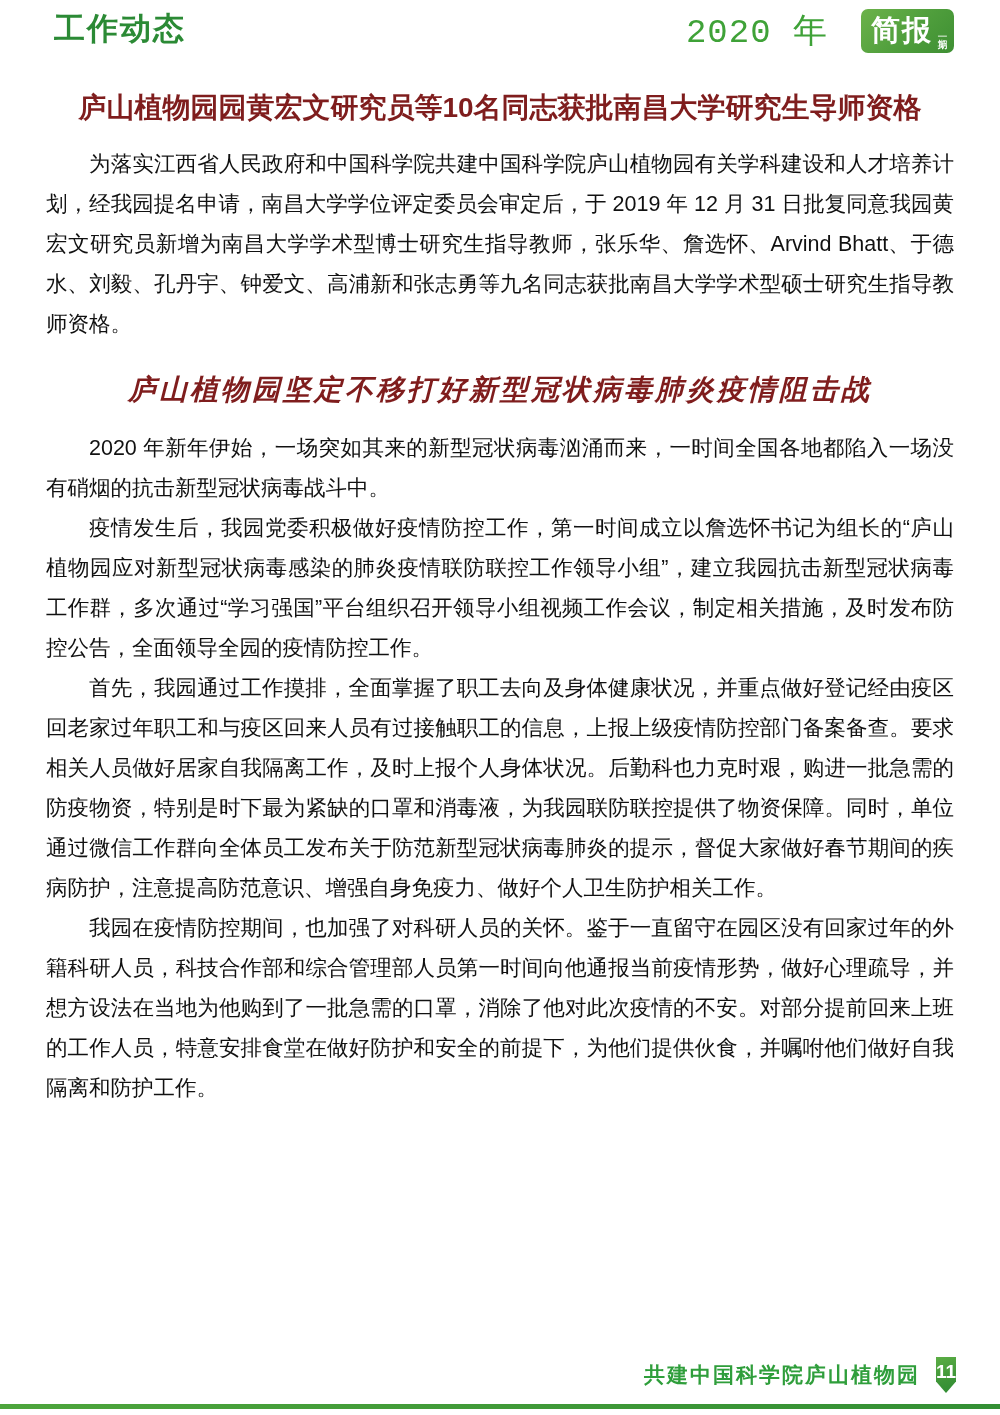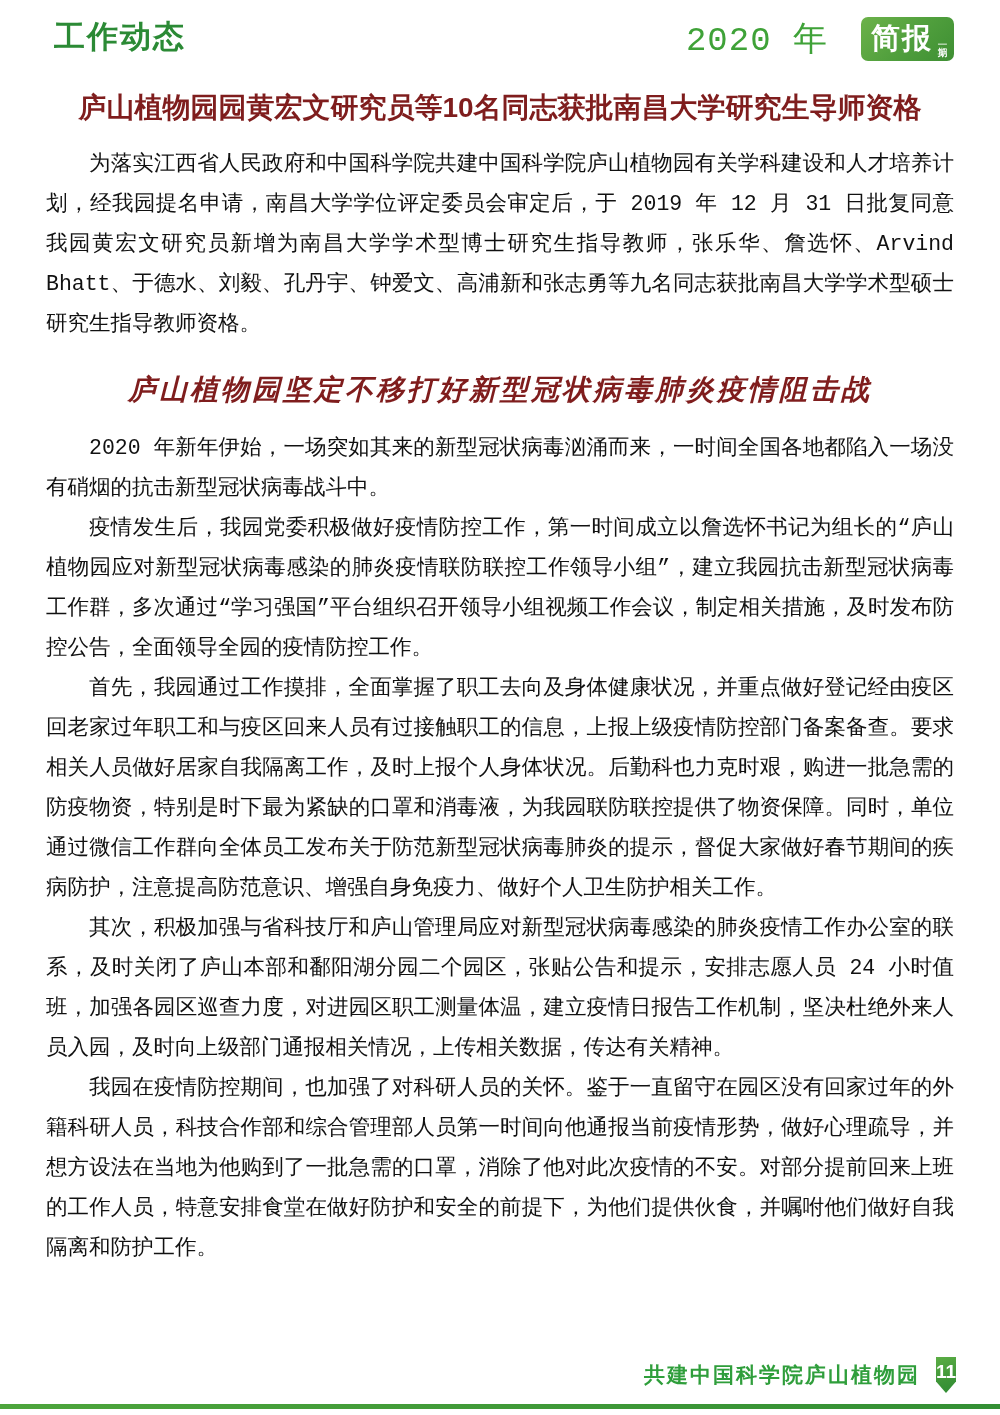--- a/index.html
+++ b/index.html
@@ -9,21 +9,21 @@
     font-family:"Liberation Serif","DejaVu Serif",serif;
     color:#1a1a1a;
     position:relative;
     overflow:hidden;
   }
   .page { position:relative; width:100%; height:100%; padding:0 46px; }
 
   
   .masthead {
     display:flex; justify-content:space-between; align-items:flex-start;
-    padding-top:16px; height:52px;
+    padding-top:8px; height:52px;
   }
   .section-title {
     font-family:"Liberation Serif","DejaVu Serif",serif;
     font-weight:bold; font-size:31px; color:#2b8a35;
     letter-spacing:2px; padding-left:8px;
   }
   .masthead-right { display:flex; align-items:center; gap:14px; }
   .year {
     font-family:Liberation Mono, monospace;
     font-size:34px; color:#3fa238; letter-spacing:1px;
@@ -48,21 +48,21 @@
   .article-title {
     font-family:"Liberation Sans","DejaVu Sans",sans-serif;
     font-weight:bold; color:#7f1d1d;
     text-align:center; font-size:28px; line-height:40px;
   }
   .article-title.first { margin-top:36px; }
   .article-title.second { margin-top:26px; letter-spacing:3px;font-style:italic; }
 
   
   .body-text {
-    font-family:Liberation Mono, monospace;
+    font-family:Liberation Sans, sans-serif;
     font-size:21.5px; line-height:40px; color:#111111;
     text-align:justify; text-indent:2em;
   }
   .article1-body { margin-top:16px; }
   .article2-body { margin-top:18px; }
 
   
   .footer {
     position:absolute; right:44px; bottom:22px;
     display:flex; align-items:center; gap:16px;
@@ -104,21 +104,20 @@
   <h1 class="article-title first">庐山植物园园黄宏文研究员等10名同志获批南昌大学研究生导师资格</h1>
   <div class="article1-body">
     <p class="body-text">为落实江西省人民政府和中国科学院共建中国科学院庐山植物园有关学科建设和人才培养计划，经我园提名申请，南昌大学学位评定委员会审定后，于 2019 年 12 月 31 日批复同意我园黄宏文研究员新增为南昌大学学术型博士研究生指导教师，张乐华、詹选怀、Arvind Bhatt、于德水、刘毅、孔丹宇、钟爱文、高浦新和张志勇等九名同志获批南昌大学学术型硕士研究生指导教师资格。</p>
   </div>
 
   <h1 class="article-title second">庐山植物园坚定不移打好新型冠状病毒肺炎疫情阻击战</h1>
   <div class="article2-body">
     <p class="body-text">2020 年新年伊始，一场突如其来的新型冠状病毒汹涌而来，一时间全国各地都陷入一场没有硝烟的抗击新型冠状病毒战斗中。</p>
     <p class="body-text">疫情发生后，我园党委积极做好疫情防控工作，第一时间成立以詹选怀书记为组长的“庐山植物园应对新型冠状病毒感染的肺炎疫情联防联控工作领导小组”，建立我园抗击新型冠状病毒工作群，多次通过“学习强国”平台组织召开领导小组视频工作会议，制定相关措施，及时发布防控公告，全面领导全园的疫情防控工作。</p>
     <p class="body-text">首先，我园通过工作摸排，全面掌握了职工去向及身体健康状况，并重点做好登记经由疫区回老家过年职工和与疫区回来人员有过接触职工的信息，上报上级疫情防控部门备案备查。要求相关人员做好居家自我隔离工作，及时上报个人身体状况。后勤科也力克时艰，购进一批急需的防疫物资，特别是时下最为紧缺的口罩和消毒液，为我园联防联控提供了物资保障。同时，单位通过微信工作群向全体员工发布关于防范新型冠状病毒肺炎的提示，督促大家做好春节期间的疾病防护，注意提高防范意识、增强自身免疫力、做好个人卫生防护相关工作。</p>
-    <p class="body-text">其次，积极加强与省科技厅和庐山管理局应对新型冠状病毒感染的肺炎疫情工作办公室的联系，及时关闭了庐山本部和鄱阳湖分园二个园区，张贴公告和提示，安排志愿人员 24 小时值班，加强各园区巡查力度，对进园区职工测量体温，建立疫情日报告工作机制，坚决杜绝外来人员入园，及时向上级部门通报相关情况，上传相关数据，传达有关精神。</p>
     <p class="body-text">我园在疫情防控期间，也加强了对科研人员的关怀。鉴于一直留守在园区没有回家过年的外籍科研人员，科技合作部和综合管理部人员第一时间向他通报当前疫情形势，做好心理疏导，并想方设法在当地为他购到了一批急需的口罩，消除了他对此次疫情的不安。对部分提前回来上班的工作人员，特意安排食堂在做好防护和安全的前提下，为他们提供伙食，并嘱咐他们做好自我隔离和防护工作。</p>
   </div>
 
   <div class="footer">
     <span class="footer-text">共建中国科学院庐山植物园</span>
     <span class="page-number">11</span>
   </div>
   <div class="bottom-rule"></div>
 
 </div>

